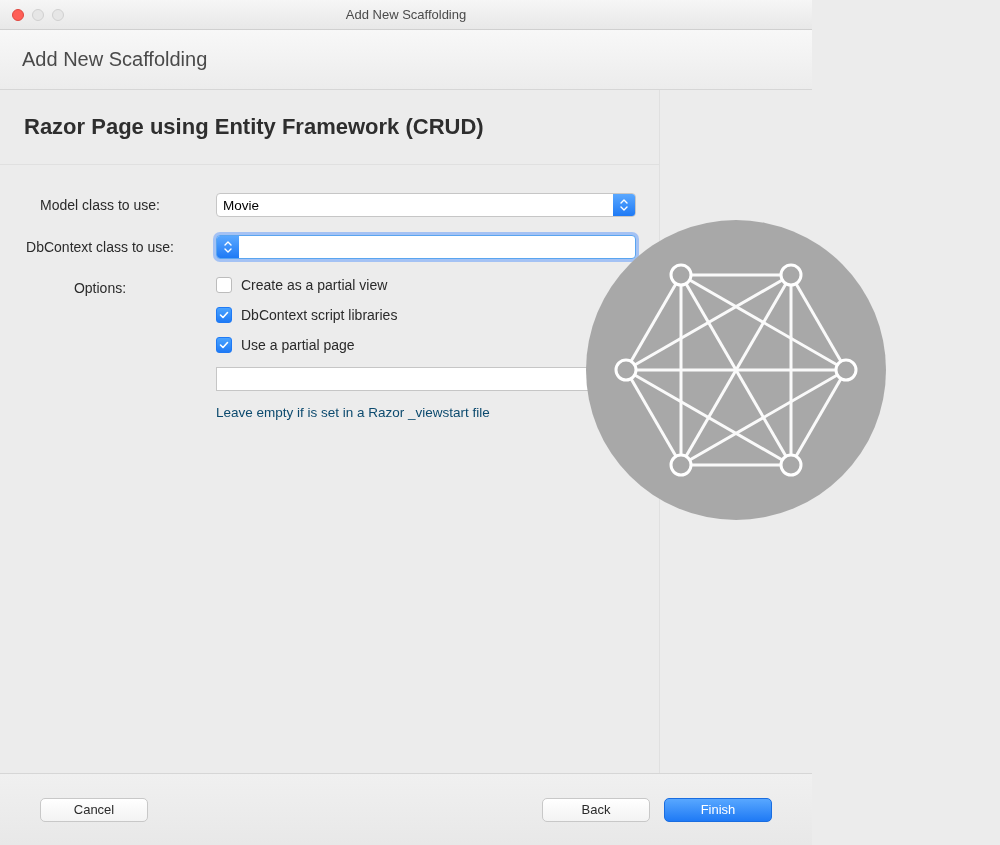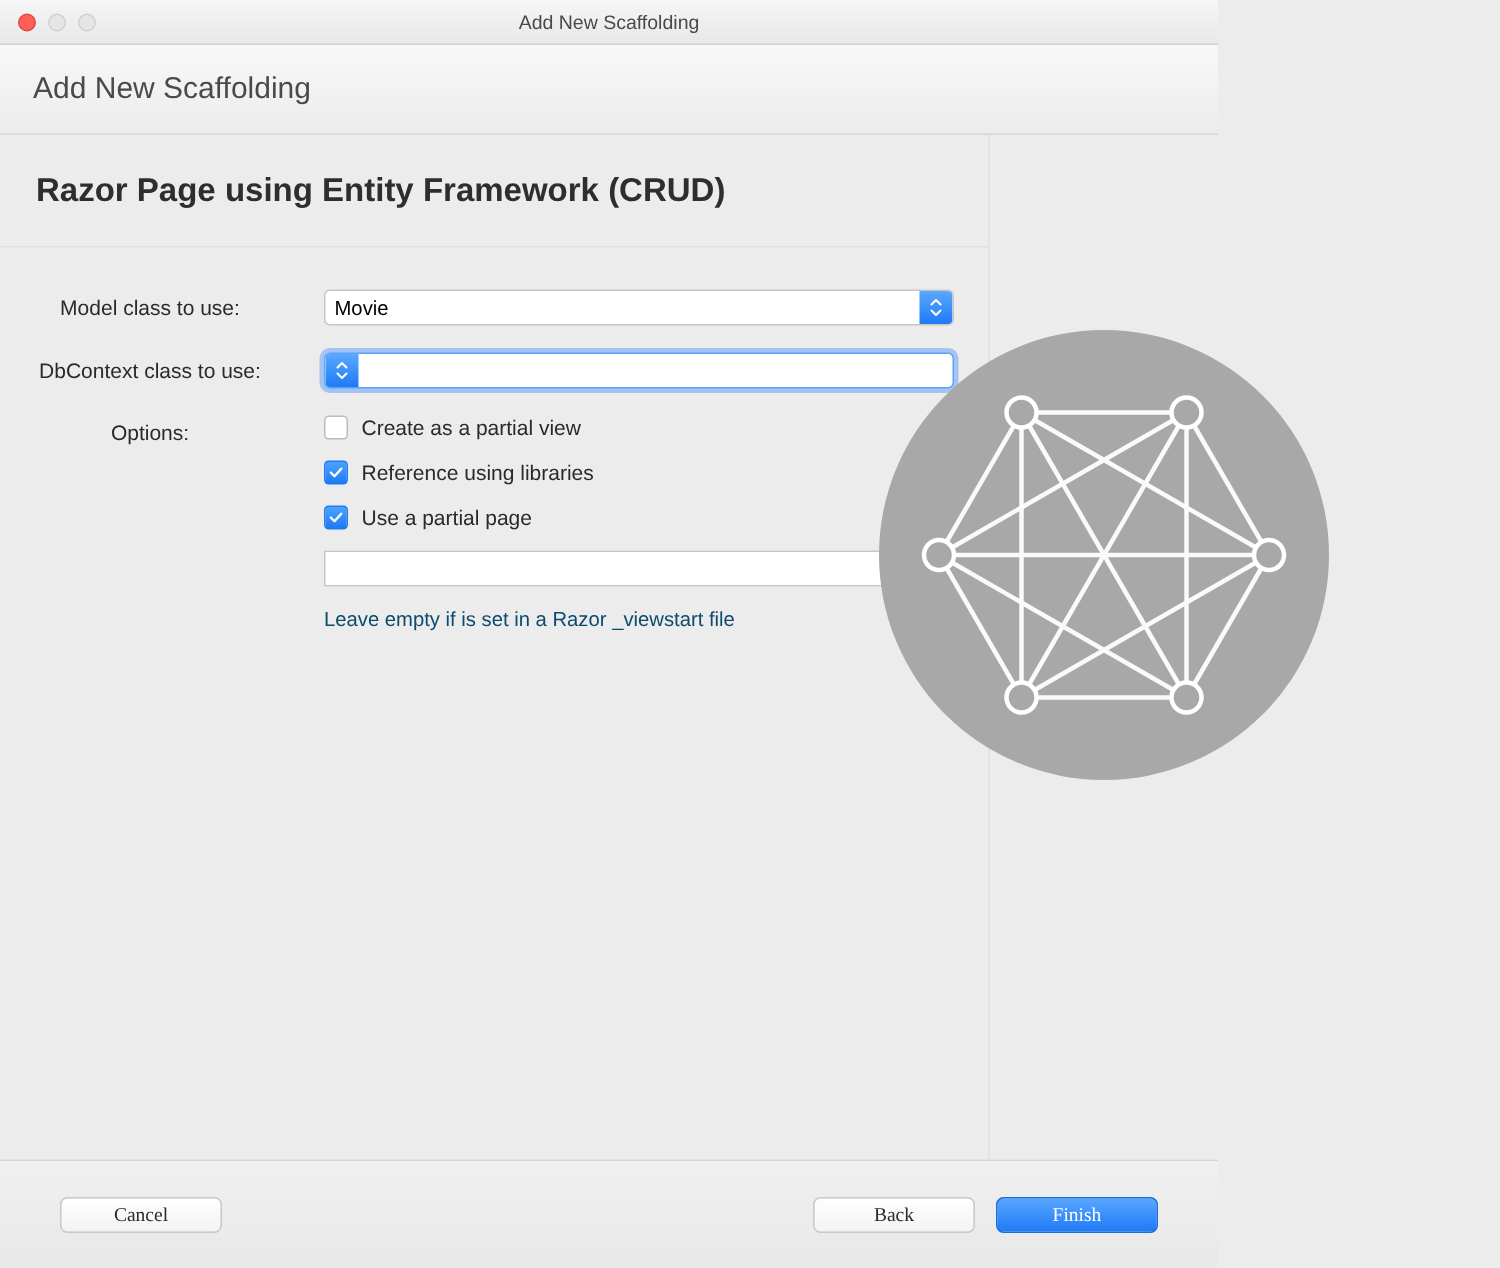--- a/index.html
+++ b/index.html
@@ -185,21 +185,21 @@
     gap: 14px;
   }
   .footer .spacer { flex: 1 1 auto; }
   .btn {
     min-width: 108px;
     height: 24px;
     border-radius: 5px;
     border: 1px solid #c8c8c8;
     background: linear-gradient(#ffffff, #f3f3f3);
     font-size: 13px;
-    font-family: Liberation Serif, serif;
+    font-family: Liberation Sans, sans-serif;
     color: #2a2a2a;
     padding: 0 16px;
     cursor: pointer;
   }
   .btn.primary {
     background: linear-gradient(#58a7ff, #1f7af5);
     border-color: #1a6de0;
     color: #fff;
   }
 </style>
@@ -255,21 +255,21 @@
             <span class="check unchecked"></span>
             <span>Create as a partial view</span>
           </label>
 
           <label class="check-row">
             <span class="check checked">
               <svg width="10" height="10" viewBox="0 0 10 10">
                   <path d="M1.5 5 L4 7.5 L8.5 2.5" stroke="#fff" stroke-width="1.6" fill="none" stroke-linecap="round" stroke-linejoin="round"></path>
                 </svg>
             </span>
-            <span>Reference using libraries</span>
+            <span>DbContext script libraries</span>
           </label>
 
           <label class="check-row">
             <span class="check checked">
               <svg width="10" height="10" viewBox="0 0 10 10">
                   <path d="M1.5 5 L4 7.5 L8.5 2.5" stroke="#fff" stroke-width="1.6" fill="none" stroke-linecap="round" stroke-linejoin="round"></path>
                 </svg>
             </span>
             <span>Use a partial page</span>
           </label>

